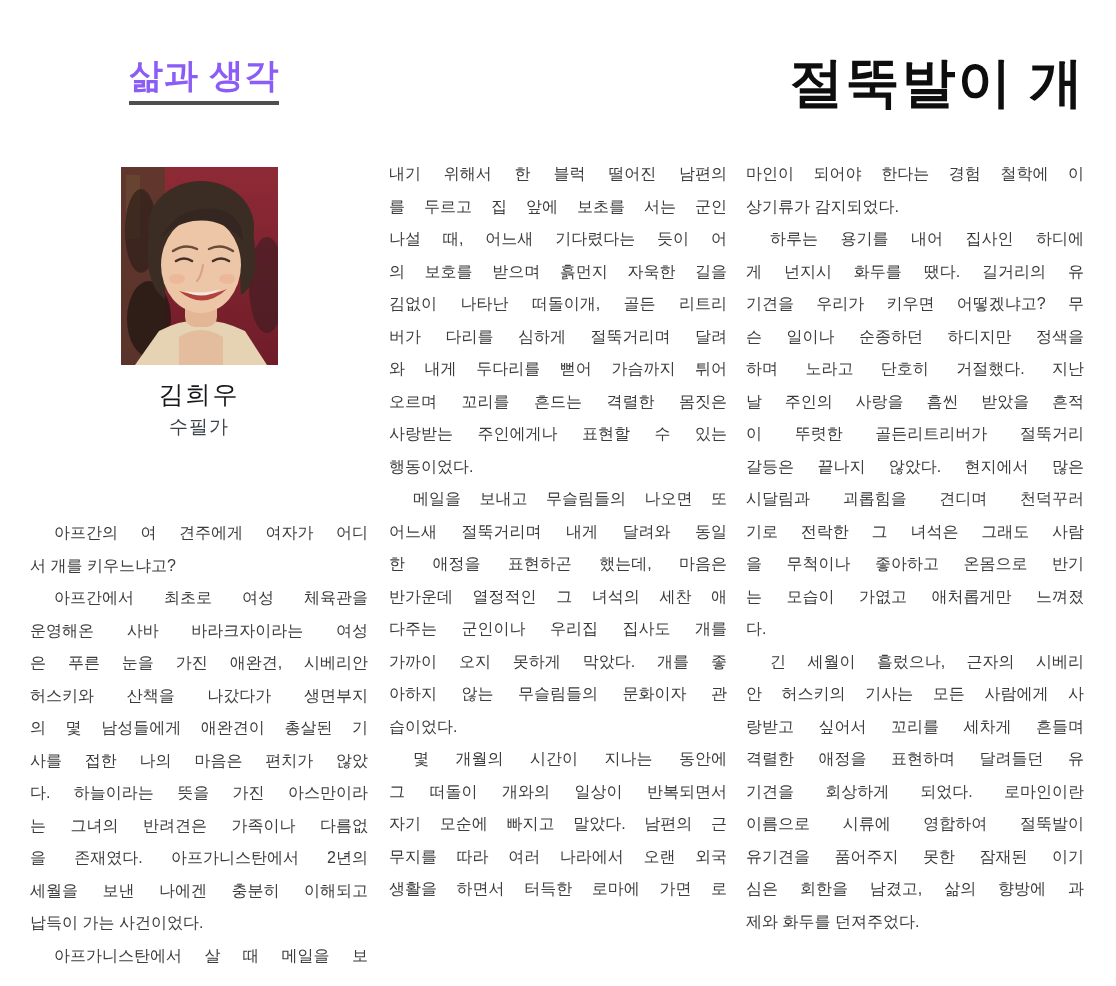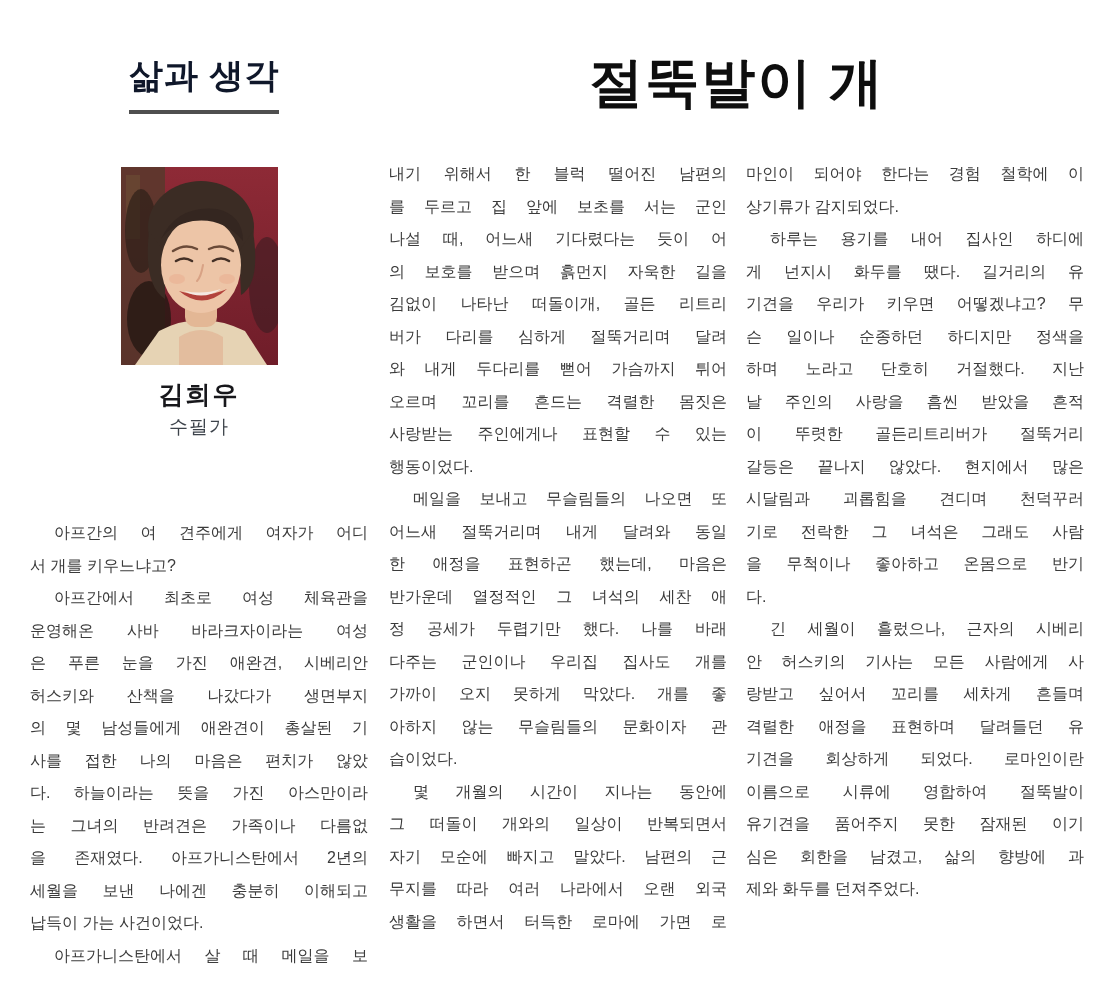--- a/index.html
+++ b/index.html
@@ -10,33 +10,33 @@
     background: #ffffff;
     font-family: "Liberation Sans", "DejaVu Sans", sans-serif;
     overflow: hidden;
   }
   .section-head {
     position: absolute;
     left: 129px;
     top: 57px;
     font-size: 34px;
     font-weight: 700;
-    color: #0f172a;
+    color: #8b5cf6;
     letter-spacing: 1px;
-    padding-bottom: 16px;
+    padding-bottom: 7px;
     border-bottom: 4px solid #4f4f4f;
     line-height: 1.1;
   }
   .main-title {
     position: absolute;
     left: 389px;
     top: 52px;
     width: 696px;
     margin: 0;
-    text-align: center;
+    text-align: right;
     font-family: "Liberation Serif", "DejaVu Serif", serif;
     font-size: 54px;
     font-weight: 700;
     color: #0e0e0e;
     letter-spacing: 2px;
     line-height: 1.15;
   }
   .profile {
     position: absolute;
     left: 30px;
@@ -47,21 +47,21 @@
   .photo {
     width: 157px;
     height: 198px;
     margin: 0 auto;
     display: block;
   }
   .author-name {
     margin-top: 13px;
     font-family: "Liberation Serif", "DejaVu Serif", serif;
     font-size: 25px;
-    font-weight: 700;
+    font-weight: 400;
     color: #17171b;
     letter-spacing: 2px;
   }
   .author-role {
     margin-top: 3px;
     font-size: 19px;
     color: #3d434b;
     letter-spacing: 1px;
     text-align: center;
   }
@@ -164,21 +164,20 @@
       <div class="line">김없이 나타난 떠돌이개, 골든 리트리</div>
       <div class="line">버가 다리를 심하게 절뚝거리며 달려</div>
       <div class="line">와 내게 두다리를 뻗어 가슴까지 튀어</div>
       <div class="line">오르며 꼬리를 흔드는 격렬한 몸짓은</div>
       <div class="line">사랑받는 주인에게나 표현할 수 있는</div>
       <div class="line end">행동이었다.</div>
       <div class="line indent">메일을 보내고 무슬림들의 나오면 또</div>
       <div class="line">어느새 절뚝거리며 내게 달려와 동일</div>
       <div class="line">한 애정을 표현하곤 했는데, 마음은</div>
       <div class="line">반가운데 열정적인 그 녀석의 세찬 애</div>
-      <div class="line">정 공세가 두렵기만 했다. 나를 바래</div>
       <div class="line">다주는 군인이나 우리집 집사도 개를</div>
       <div class="line">가까이 오지 못하게 막았다. 개를 좋</div>
       <div class="line">아하지 않는 무슬림들의 문화이자 관</div>
       <div class="line end">습이었다.</div>
       <div class="line indent">몇 개월의 시간이 지나는 동안에</div>
       <div class="line">그 떠돌이 개와의 일상이 반복되면서</div>
       <div class="line">자기 모순에 빠지고 말았다. 남편의 근</div>
       <div class="line">무지를 따라 여러 나라에서 오랜 외국</div>
       <div class="line">생활을 하면서 터득한 로마에 가면 로</div>
     </div>
@@ -189,20 +188,21 @@
       <div class="line">게 넌지시 화두를 땠다. 길거리의 유</div>
       <div class="line">기견을 우리가 키우면 어떻겠냐고? 무</div>
       <div class="line">슨 일이나 순종하던 하디지만 정색을</div>
       <div class="line">하며 노라고 단호히 거절했다. 지난</div>
       <div class="line">날 주인의 사랑을 흠씬 받았을 흔적</div>
       <div class="line">이 뚜렷한 골든리트리버가 절뚝거리</div>
       <div class="line">갈등은 끝나지 않았다. 현지에서 많은</div>
       <div class="line">시달림과 괴롭힘을 견디며 천덕꾸러</div>
       <div class="line">기로 전락한 그 녀석은 그래도 사람</div>
       <div class="line">을 무척이나 좋아하고 온몸으로 반기</div>
+      <div class="line">는 모습이 가엾고 애처롭게만 느껴졌</div>
       <div class="line end">다.</div>
       <div class="line indent">긴 세월이 흘렀으나, 근자의 시베리</div>
       <div class="line">안 허스키의 기사는 모든 사람에게 사</div>
       <div class="line">랑받고 싶어서 꼬리를 세차게 흔들며</div>
       <div class="line">격렬한 애정을 표현하며 달려들던 유</div>
       <div class="line">기견을 회상하게 되었다. 로마인이란</div>
       <div class="line">이름으로 시류에 영합하여 절뚝발이</div>
       <div class="line">유기견을 품어주지 못한 잠재된 이기</div>
       <div class="line">심은 회한을 남겼고, 삶의 향방에 과</div>
       <div class="line end">제와 화두를 던져주었다.</div>

